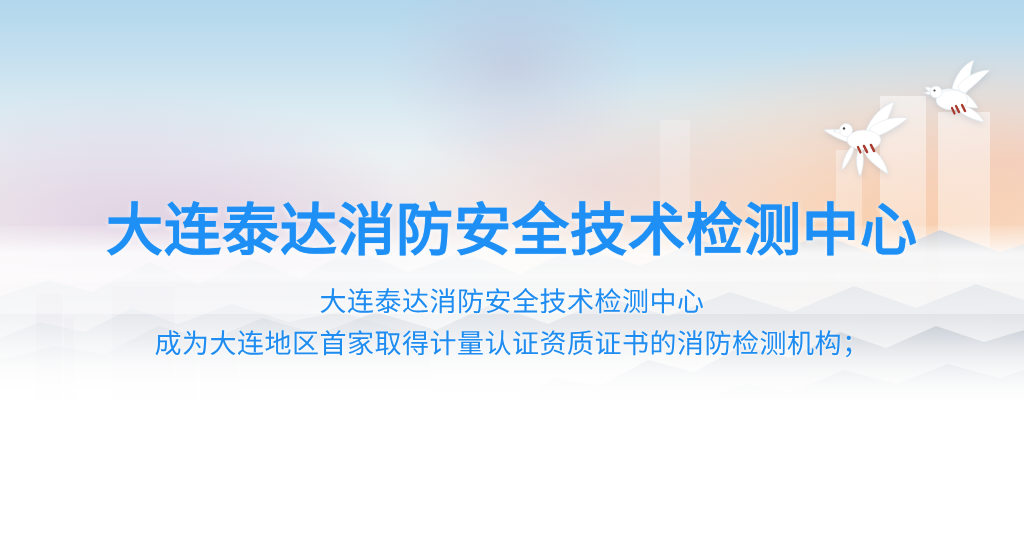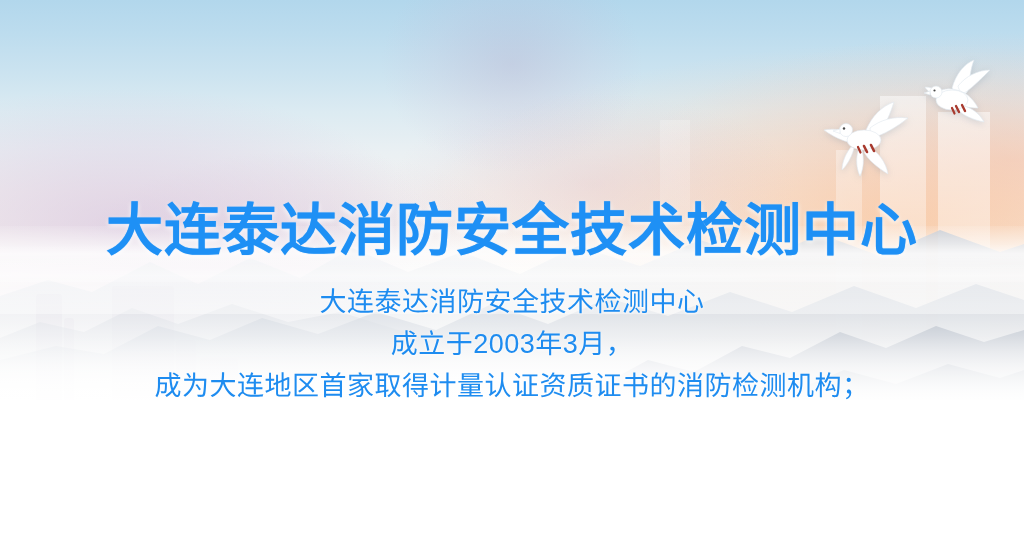--- a/index.html
+++ b/index.html
@@ -328,17 +328,16 @@
     </g>
     <circle cx="26" cy="32.5" r="1.2" fill="#4a4a4a" stroke="none"></circle>
     <path d="M46,50 l3,6 M53,49 l3,6" stroke="#a83a2e" stroke-width="2.6" fill="none" stroke-linecap="round"></path>
     <path d="M40,51 l2.5,5.5" stroke="#a83a2e" stroke-width="2.2" fill="none" stroke-linecap="round"></path>
   </svg>
 
   <h1 class="headline">大连泰达消防安全技术检测中心</h1>
 
   <div class="body-copy">
     <p>大连泰达消防安全技术检测中心</p>
-    <p>成立于2003年3月，</p>
     <p>成为大连地区首家取得计量认证资质证书的消防检测机构；</p>
   </div>
 
 </div>
 
 </body></html>

